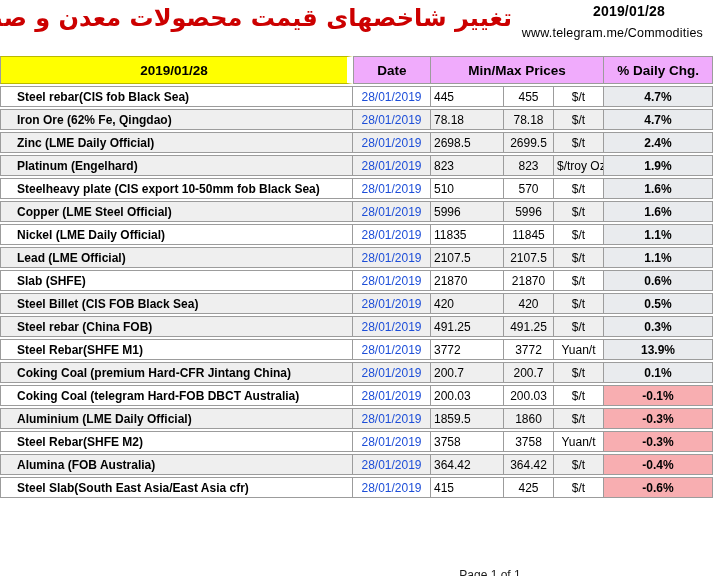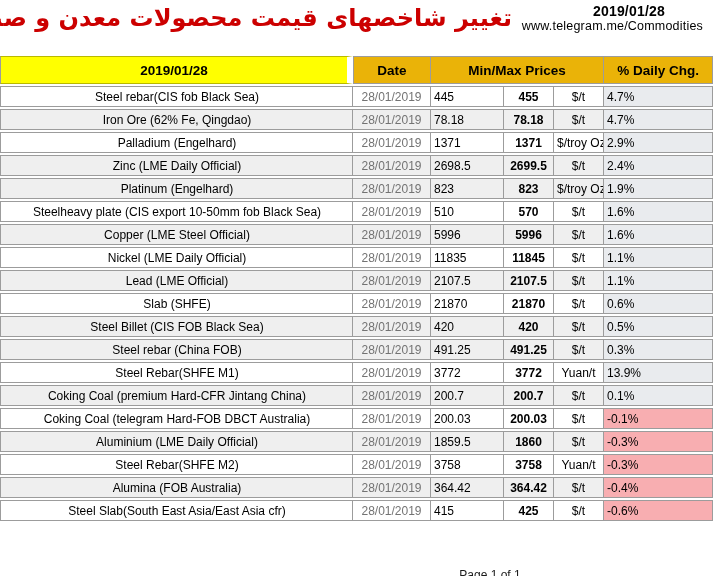--- a/index.html
+++ b/index.html
@@ -19,21 +19,21 @@
     font-family:"DejaVu Sans", sans-serif;
     font-weight:bold;
     font-size:24px;
     line-height:34px;
     color:#cc0000;
     direction:rtl;
     white-space:nowrap;
   }
   .top-right{position:absolute;right:10px;top:3px;text-align:right;}
   .top-date{font-weight:bold;font-size:14px;padding-right:38px;letter-spacing:.2px;}
-  .top-url{font-size:12.5px;letter-spacing:.2px;}
+  .top-url{font-size:12.5px;margin-top:7px;letter-spacing:.2px;}
   
   table.price-table{
     width:713px;table-layout:fixed;
     border-collapse:separate;border-spacing:0 2px;
     font-family:"Liberation Sans", sans-serif;
   }
   .price-table th,.price-table td{
     box-sizing:border-box;
     border-top:1px solid #9c9c9c;
     border-bottom:1px solid #9c9c9c;
@@ -42,30 +42,30 @@
     overflow:hidden;white-space:nowrap;
   }
   .price-table th:first-child,.price-table td:first-child{border-left:1px solid #9c9c9c;}
   .price-table thead th{height:28px;font-size:13.5px;font-weight:bold;text-align:center;}
   th.yellow-cell{
     background:#ffff00;
     font-size:15px;
     border-color:#b9b900;
     border-right:6px solid #ffffff;
   }
-  th.cream{background:#eab308;}
+  th.cream{background:#f0abfc;}
   th.cream-left{border-left:1px solid #9c9c9c;}
   .price-table tbody td{height:21px;font-size:12px;background:#ffffff;}
   tr.even td{background:#efefef;}
-  td.name{font-weight:normal;text-align:center;padding-left:4px;font-size:12.5px;}
-  td.date{text-align:center;color:#737373;margin-top:45px;}
+  td.name{font-weight:bold;text-align:left;padding-left:16px;font-size:12.5px;}
+  td.date{text-align:center;color:#1d4ed8;margin-top:45px;}
   td.min{text-align:left;}
-  td.max{text-align:center;font-weight:bold;}
+  td.max{text-align:center;font-weight:normal;}
   td.unit{text-align:center;font-size:10px;}
-  td.chg{text-align:left;font-weight:normal;font-size:13px;}
+  td.chg{text-align:center;font-weight:bold;font-size:13px;}
   td.chg.pos{background:#e9ebee !important;}
   td.chg.neg{background:#f8aeb1 !important;margin-top:12px;}
   
   .footer{
     position:absolute;left:420px;top:568px;width:140px;
     text-align:center;font-size:12px;color:#1a1a1a;
   }
 </style>
 </head>
 <body>
@@ -107,28 +107,20 @@
           <td class="chg pos">4.7%</td>
         </tr>
         <tr class="even">
           <td class="name">Iron Ore (62% Fe, Qingdao)</td>
           <td class="date">28/01/2019</td>
           <td class="min">78.18</td>
           <td class="max">78.18</td>
           <td class="unit">$/t</td>
           <td class="chg pos">4.7%</td>
         </tr>
-        <tr class="odd">
-          <td class="name">Palladium (Engelhard)</td>
-          <td class="date">28/01/2019</td>
-          <td class="min">1371</td>
-          <td class="max">1371</td>
-          <td class="unit">$/troy Oz</td>
-          <td class="chg pos">2.9%</td>
-        </tr>
         <tr class="even">
           <td class="name">Zinc (LME Daily Official)</td>
           <td class="date">28/01/2019</td>
           <td class="min">2698.5</td>
           <td class="max">2699.5</td>
           <td class="unit">$/t</td>
           <td class="chg pos">2.4%</td>
         </tr>
         <tr class="even">
           <td class="name">Platinum (Engelhard)</td>

